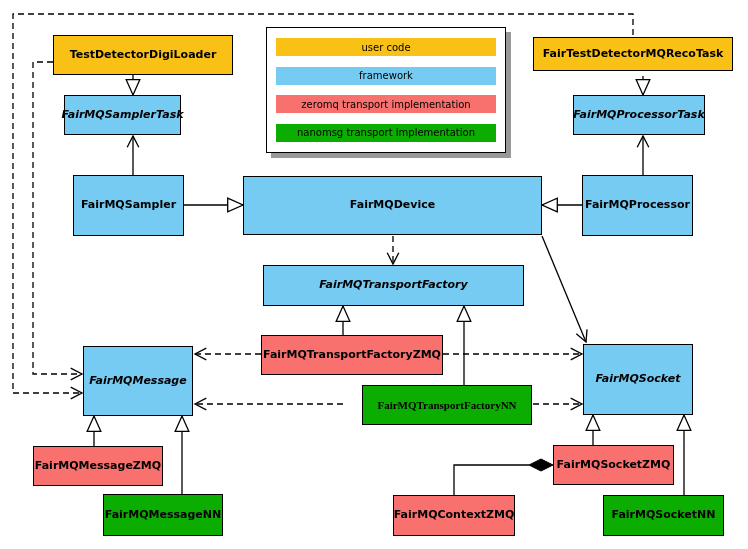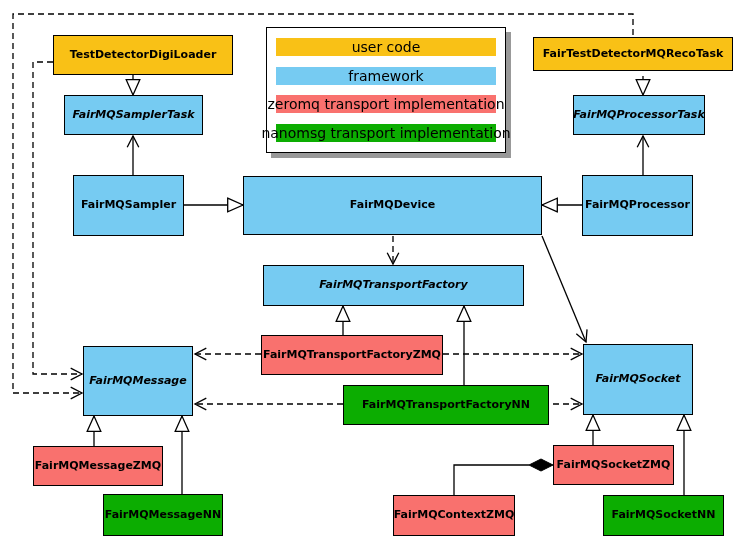--- a/index.html
+++ b/index.html
@@ -20,21 +20,21 @@
   .c-zmq{background:#F9716E;}
   .c-nn{background:#0CAD01;}
   #legend{
     position:absolute;left:266px;top:27px;width:240px;height:126px;
     background:#fff;border:1.5px solid #000;box-sizing:border-box;
     box-shadow:5px 5px 0 #999;
     display:flex;flex-direction:column;justify-content:space-evenly;align-items:center;
   }
   .legend-row{
     width:220px;height:18px;display:flex;align-items:center;justify-content:center;
-    font-size:14px;font-weight:normal;color:#000;white-space:nowrap;
+    font-size:10px;font-weight:normal;color:#000;white-space:nowrap;
   }
 </style>
 </head>
 <body>
 
 <div id="canvas">
 
   <svg id="edges" viewBox="0 0 748 549" xmlns="http://www.w3.org/2000/svg">
     <defs>
       <marker id="tri" markerUnits="userSpaceOnUse" markerWidth="20" markerHeight="18" refX="16" refY="7.5" orient="auto" style="overflow:visible">
@@ -93,42 +93,42 @@
       <span>nanomsg transport implementation</span>
     </div>
   </div>
 
   <div class="node c-user" style="left:53px;top:35px;width:180px;height:40px;">
     <span>TestDetectorDigiLoader</span>
   </div>
   <div class="node c-user" style="left:533px;top:37px;width:200px;height:34px;">
     <span>FairTestDetectorMQRecoTask</span>
   </div>
-  <div class="node c-fw abstract" style="left:64px;top:95px;width:139px;height:40px;text-align:center;">
+  <div class="node c-fw abstract" style="left:64px;top:95px;width:117px;height:40px;text-align:center;">
     <span>FairMQSamplerTask</span>
   </div>
   <div class="node c-fw abstract" style="left:573px;top:95px;width:132px;height:40px;">
     <span>FairMQProcessorTask</span>
   </div>
   <div class="node c-fw" style="left:73px;top:175px;width:111px;height:61px;align-items:center;">
     <span>FairMQSampler</span>
   </div>
   <div class="node c-fw" style="left:243px;top:176px;width:299px;height:59px;">
     <span>FairMQDevice</span>
   </div>
   <div class="node c-fw" style="left:582px;top:175px;width:111px;height:61px;">
     <span>FairMQProcessor</span>
   </div>
   <div class="node c-fw abstract" style="left:263px;top:265px;width:261px;height:41px;">
     <span>FairMQTransportFactory</span>
   </div>
   <div class="node c-zmq" style="left:261px;top:335px;width:182px;height:40px;">
     <span>FairMQTransportFactoryZMQ</span>
   </div>
-  <div class="node c-nn" style="left:343px;top:385px;width:206px;height:40px;">
+  <div class="node c-nn" style="left:362px;top:385px;width:170px;height:40px;font-family:Liberation Serif, serif;">
     <span>FairMQTransportFactoryNN</span>
   </div>
   <div class="node c-fw abstract" style="left:83px;top:346px;width:110px;height:70px;">
     <span>FairMQMessage</span>
   </div>
   <div class="node c-fw abstract" style="left:583px;top:344px;width:110px;height:71px;">
     <span>FairMQSocket</span>
   </div>
   <div class="node c-zmq" style="left:33px;top:446px;width:130px;height:40px;">
     <span>FairMQMessageZMQ</span>

